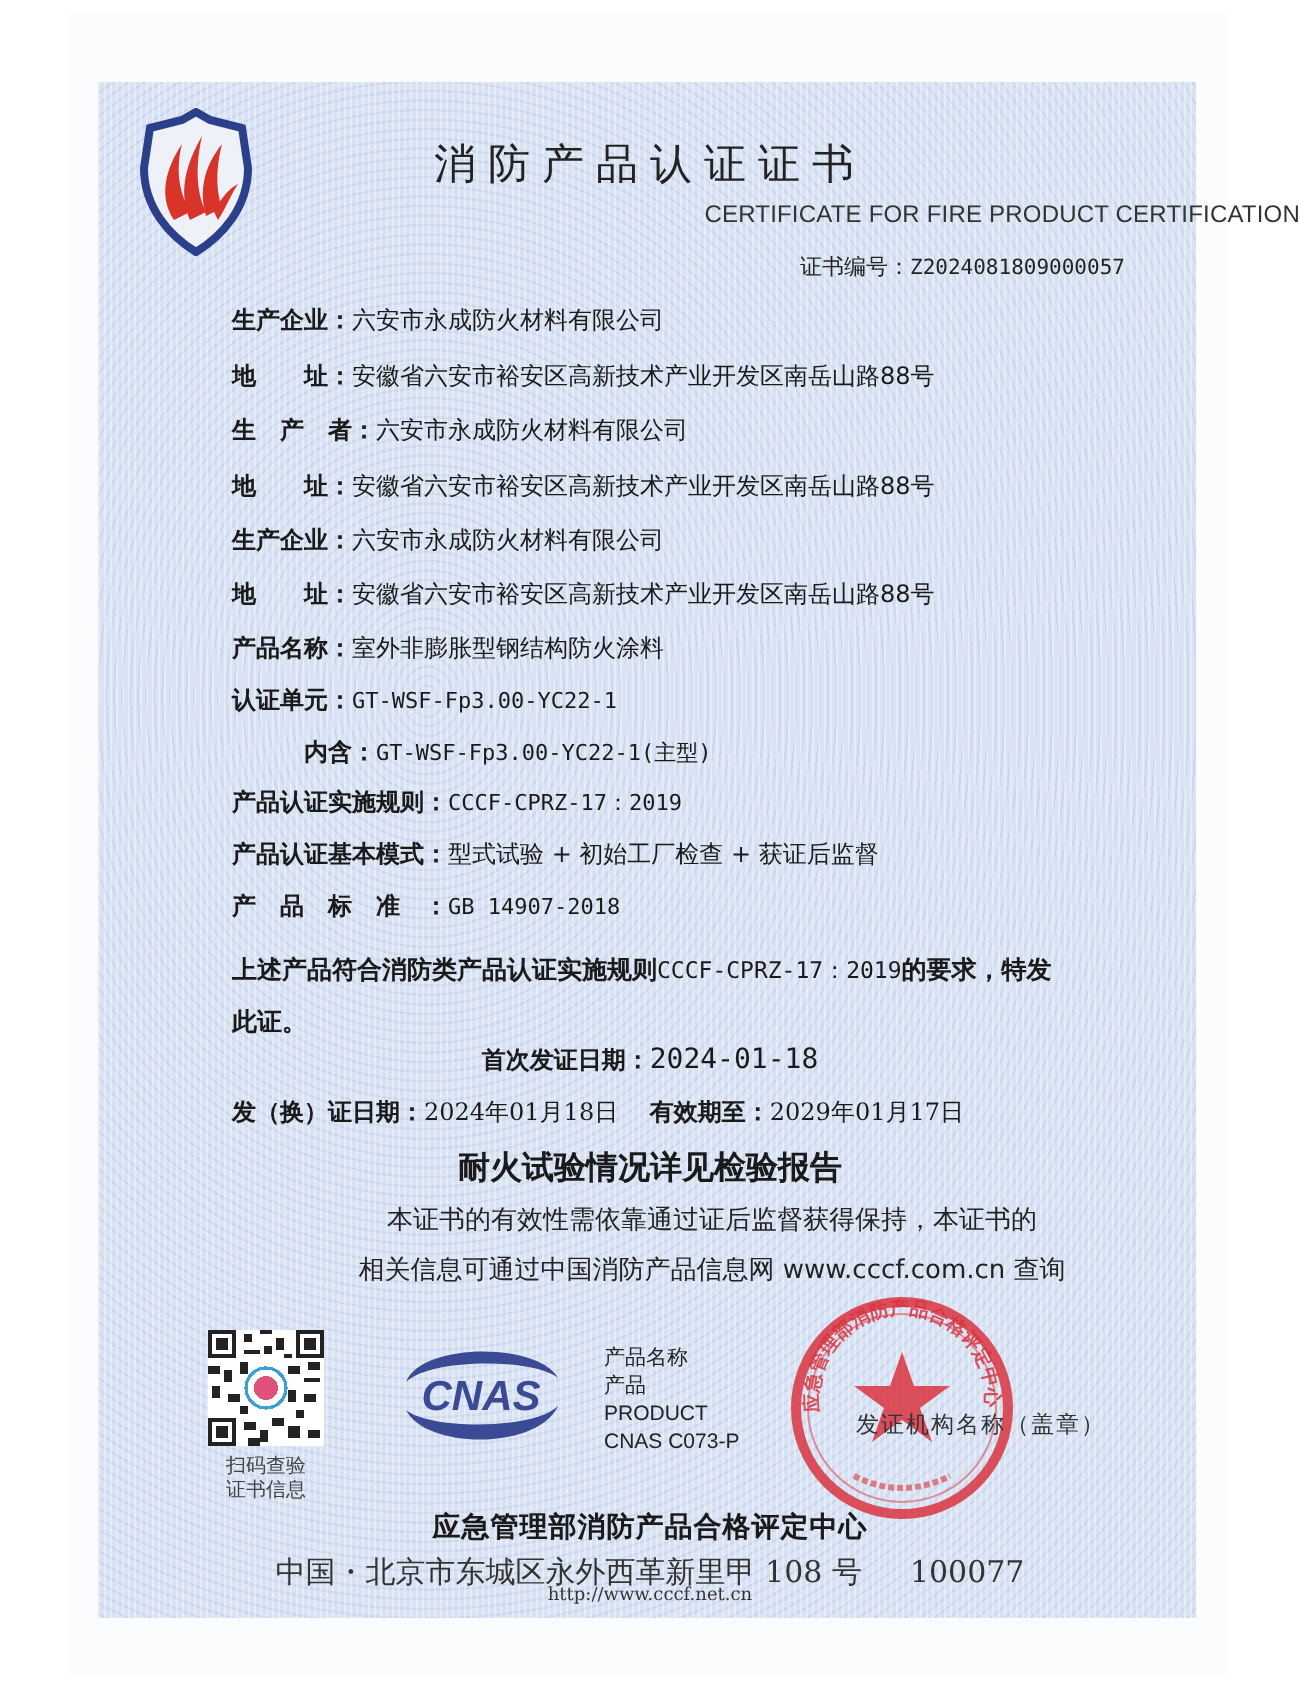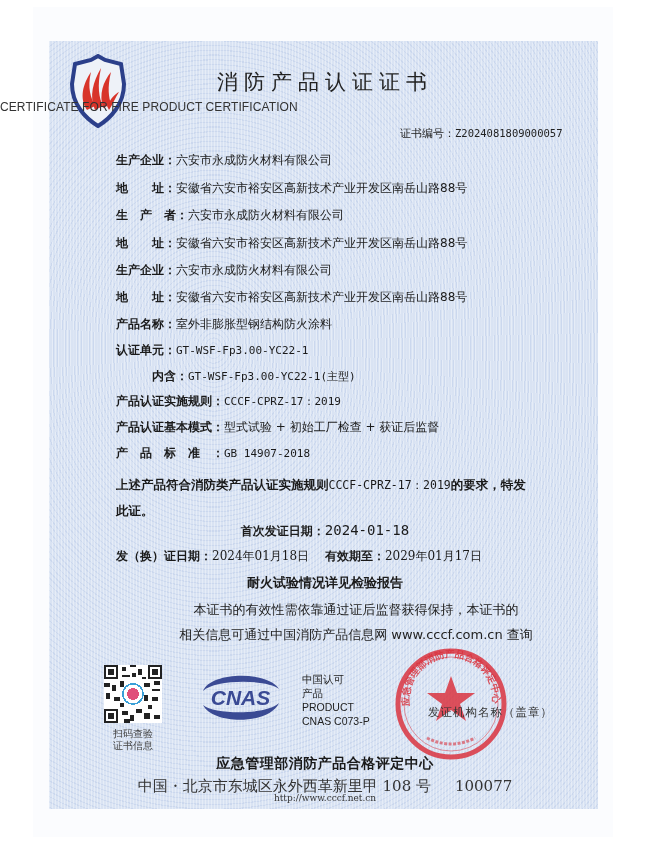--- a/index.html
+++ b/index.html
@@ -27,38 +27,38 @@
     .abs { position: absolute; white-space: nowrap; }
 
     .logo { position: absolute; left: 67px; top: 54px; width: 62px; height: 74px; }
 
     .title-cn {
       left: 0; width: 650px; top: 68px; text-align: center;
       font-size: 21px; letter-spacing: 6px; color: #222;
       font-family: "DejaVu Sans", "Liberation Sans", sans-serif;
     }
     .title-en {
-      left: 0; width: 650px; top: 100px; text-align: left;
+      left: 0; width: 650px; top: 100px; text-align: right;
       font-size: 12px; color: #333; letter-spacing: 0.1px;
       font-family: "Liberation Sans", "DejaVu Sans", sans-serif;
     }
     .cert-no { left: 400px; top: 126px; font-size: 11px; color: #222; }
 
     .row { left: 116px; font-size: 12px; line-height: 16px; }
     .row .lbl { font-weight: bold; display: inline-block; }
     .row .val { font-family: "DejaVu Sans", "Liberation Sans", sans-serif; font-size: 12px; }
     .row .mono { font-family: "DejaVu Sans Mono", "Liberation Mono", monospace; font-size: 11px; }
 
     .statement { left: 116px; top: 472px; width: 420px; font-size: 12.5px; line-height: 26px; font-weight: bold; white-space: normal; }
     .statement .mono { font-family: "DejaVu Sans Mono", "Liberation Mono", monospace; font-weight: normal; font-size: 11.5px; }
 
     .first-date { left: 0; width: 650px; top: 522px; text-align: center; font-size: 12px; }
     .dates { left: 116px; top: 548px; font-size: 12px; }
     .dates b { font-weight: bold; }
-    .fire-note { left: 0; width: 650px; top: 574px; text-align: center; font-size: 13px; font-weight: bold; }
+    .fire-note { left: 0; width: 650px; top: 574px; text-align: center; font-size: 16px; font-weight: bold; }
 
     .validity {
       left: 0; width: 650px; text-align: center; font-size: 13px;
       font-family: "DejaVu Sans", "Liberation Sans", sans-serif; color: #222; margin-left: 31px;
     }
 
     .qr { position: absolute; left: 104px; top: 665px; width: 58px; height: 58px; }
     .qr-caption { left: 104px; width: 58px; text-align: center; top: 728px; font-size: 10px; line-height: 12px; color: #444; font-family: "DejaVu Sans", sans-serif; white-space: normal; }
 
     .cnas { position: absolute; left: 193px; top: 667px; width: 95px; height: 60px; }
@@ -188,21 +188,21 @@
 <div class="abs qr-caption">
   <div>扫码查验</div>
   <div>证书信息</div>
 </div>
 
 <svg class="cnas" viewBox="0 0 95 60">
   <path d="M10 24 C18 4 76 4 86 22 C74 12 22 12 10 24 Z" fill="#3a4a94"></path>
   <path d="M10 38 C20 58 76 58 86 36 C74 48 22 48 10 38 Z" fill="#3a4a94"></path>
   <text x="47.5" y="38" text-anchor="middle" font-family="Liberation Sans, DejaVu Sans, sans-serif" font-size="21" font-weight="bold" font-style="italic" fill="#3a4a94">CNAS</text>
 </svg>
-<div class="abs cnas-text">中国认可
+<div class="abs cnas-text">产品名称
 产品
 PRODUCT
 CNAS C073-P</div>
 
 <svg class="seal" viewBox="0 0 116 116">
   <circle cx="58" cy="58" r="53" fill="none" stroke="#d9343f" stroke-width="5" opacity="0.85"></circle>
   <circle cx="58" cy="58" r="47" fill="none" stroke="#d9343f" stroke-width="1" opacity="0.5"></circle>
   <path d="M58 30 L64 47 L82 47 L67 58 L73 75 L58 64 L43 75 L49 58 L34 47 L52 47 Z" fill="#d9343f" opacity="0.85"></path>
   <path id="seal-arc" d="M18 66 A42 42 0 1 1 98 66" fill="none"></path>
   <text font-size="9.5" fill="#d9343f" opacity="0.85" font-weight="bold" font-family="DejaVu Sans, sans-serif"><textPath href="#seal-arc" startOffset="4%">应急管理部消防产品合格评定中心</textPath></text>

